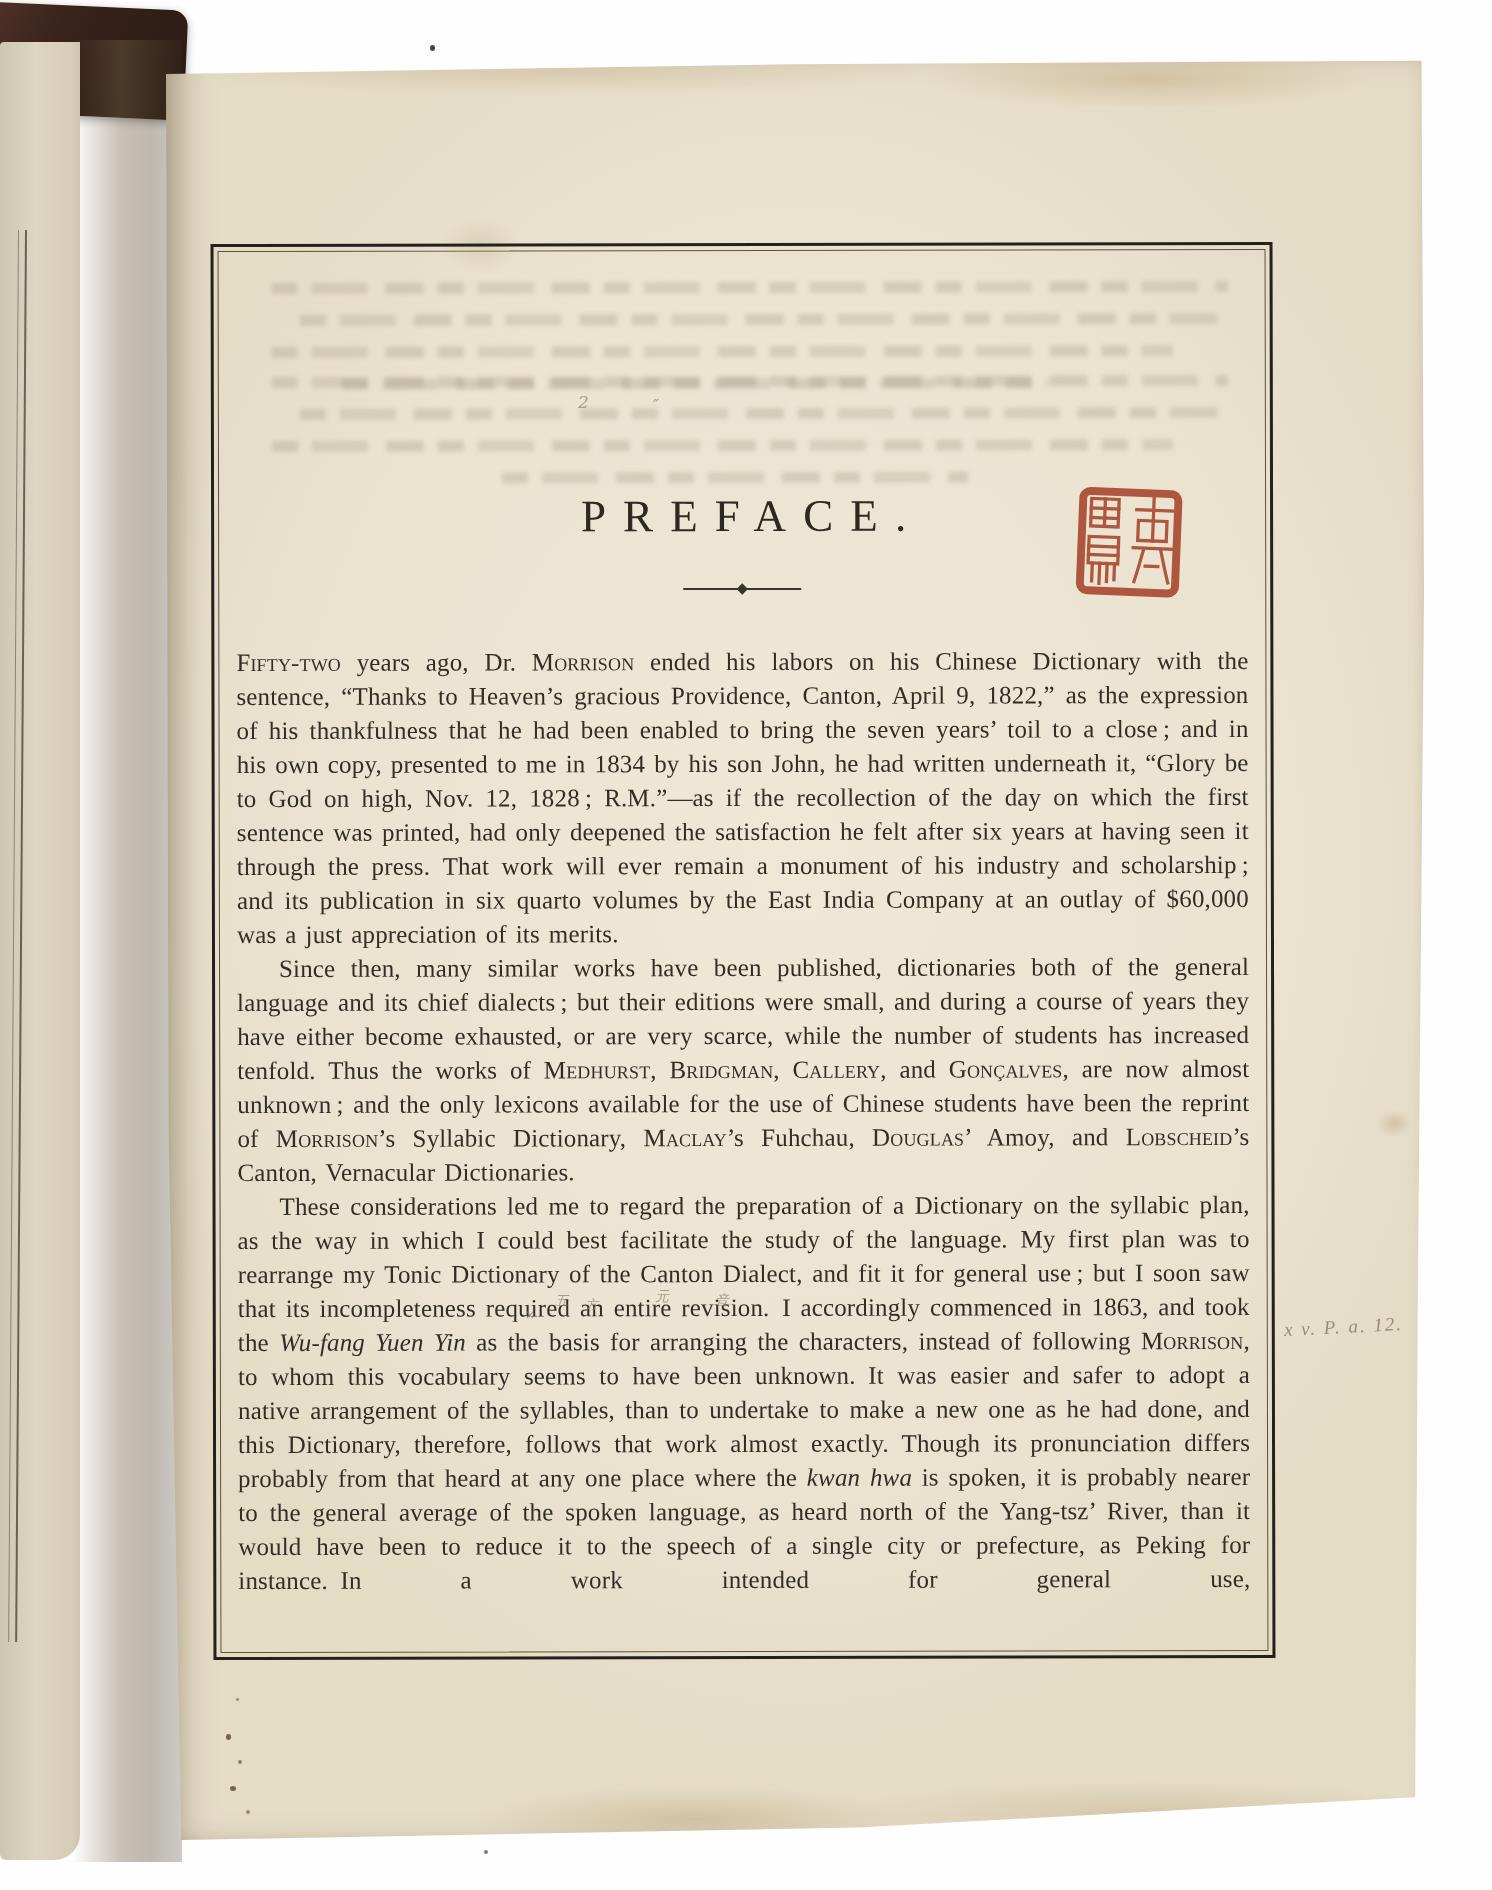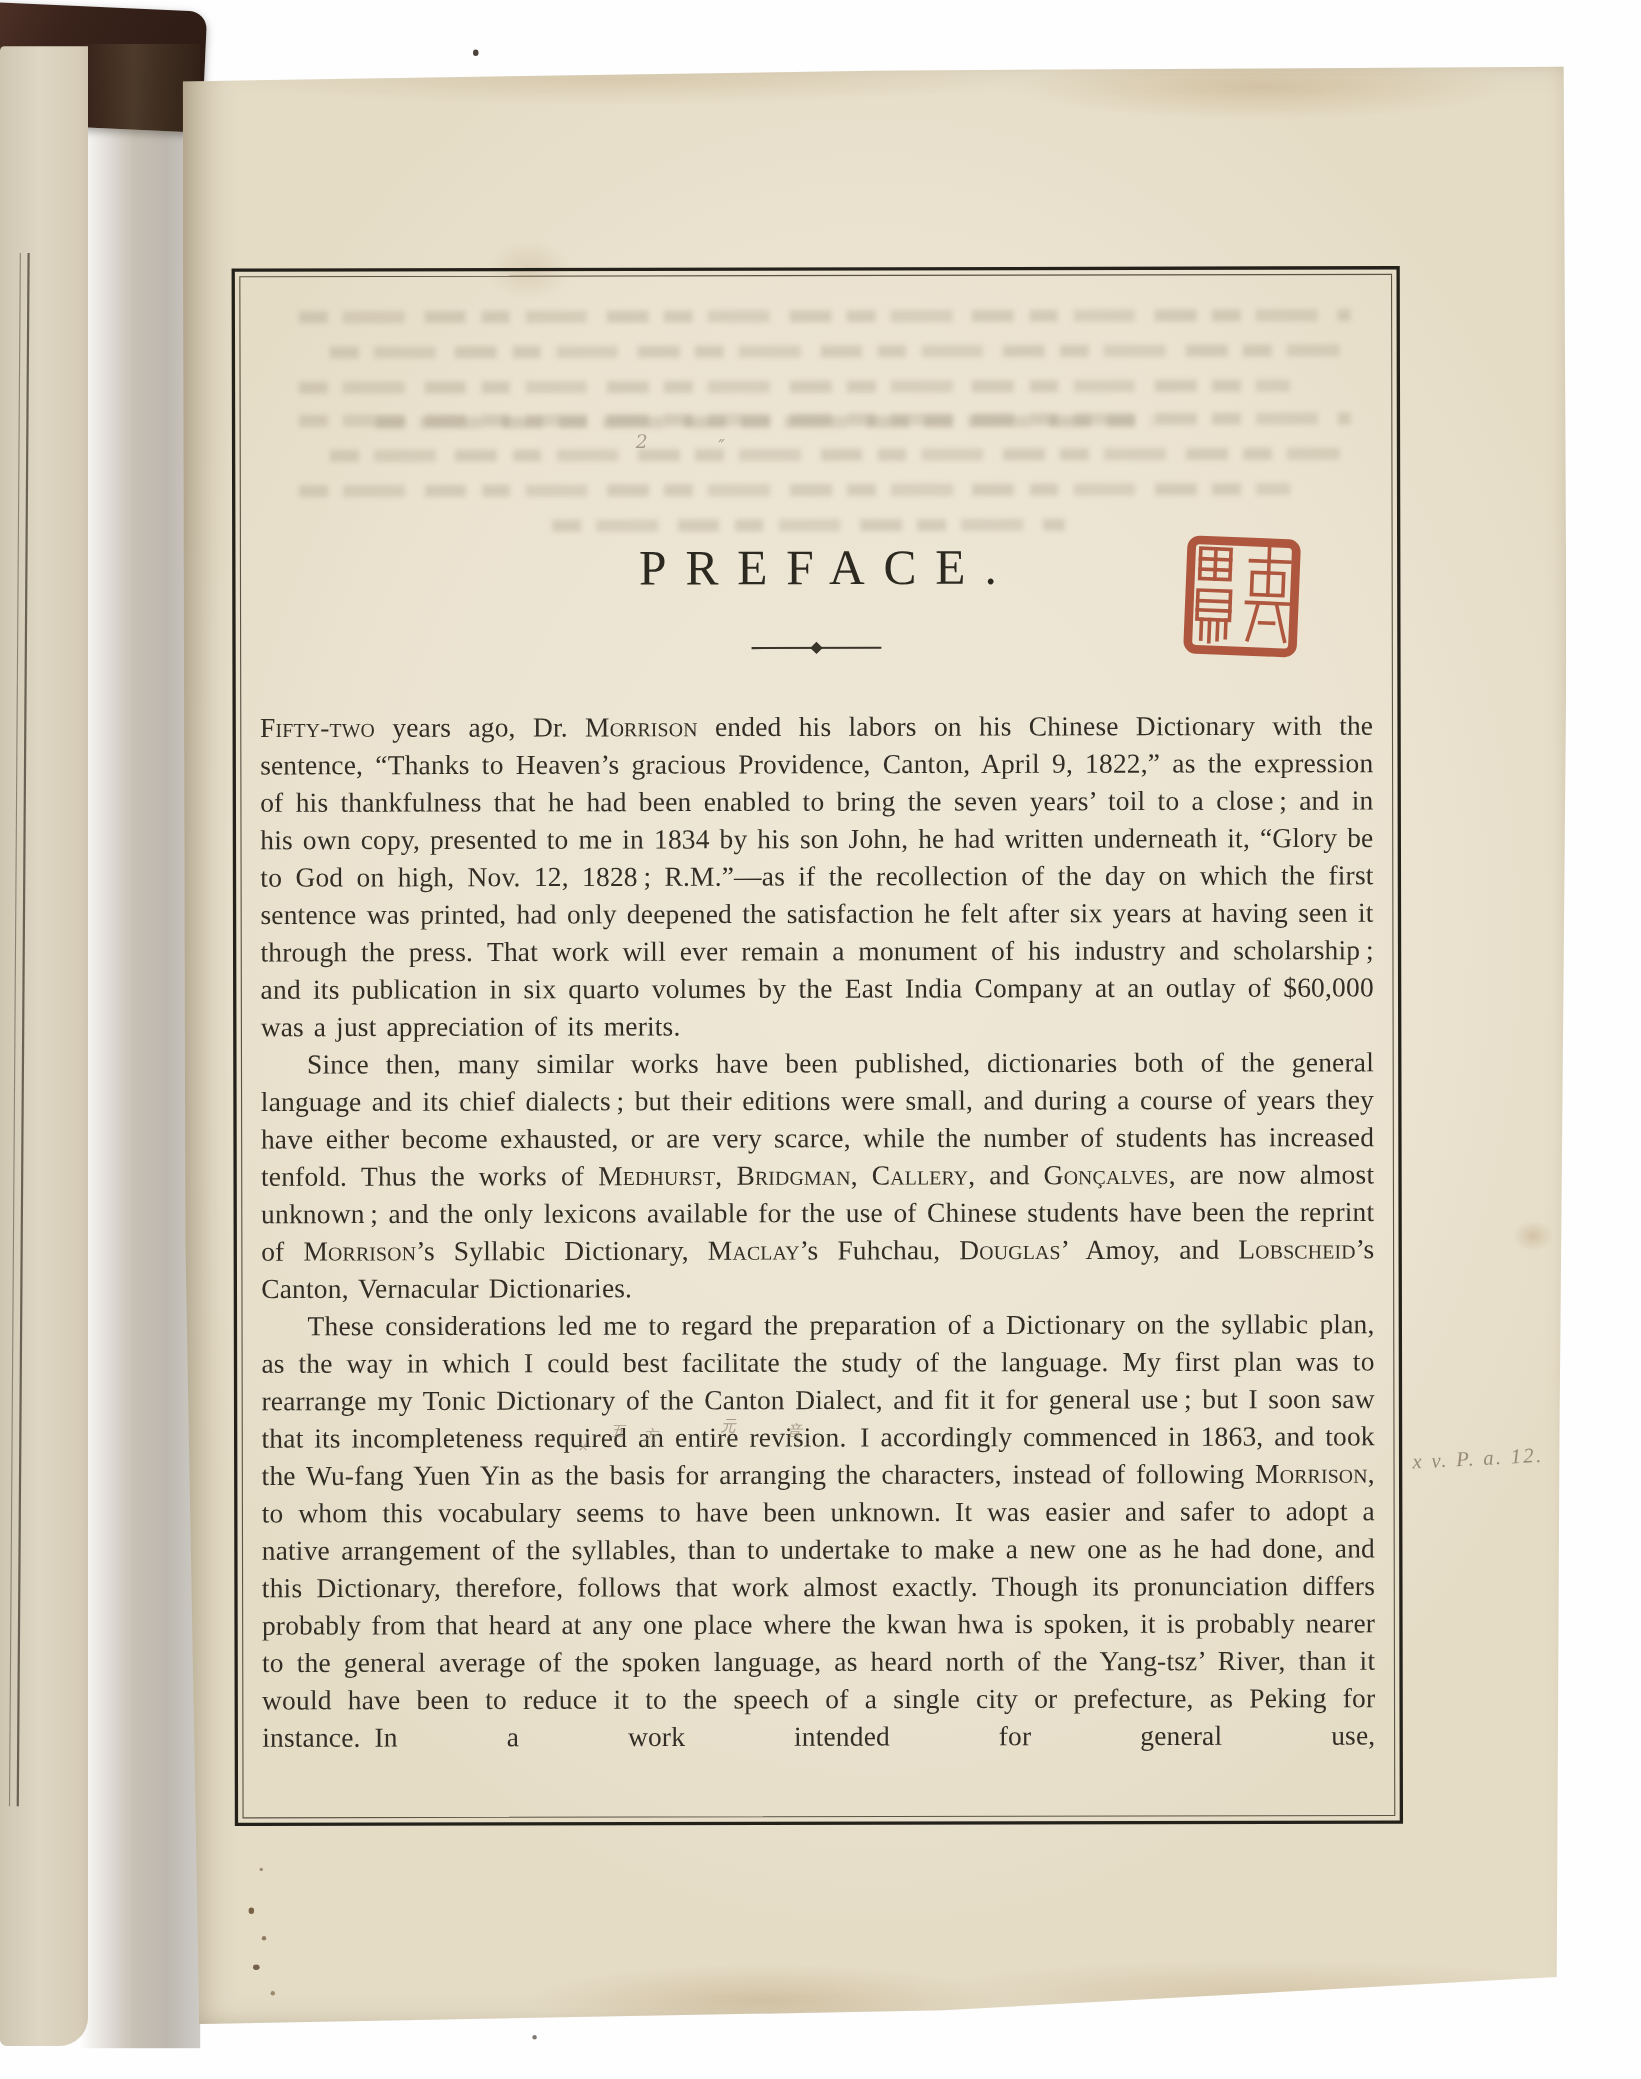--- a/index.html
+++ b/index.html
@@ -63,21 +63,21 @@
 
   .seal{position:absolute;left:862px;top:242px;width:106px;height:110px;transform:rotate(2.4deg);
     mix-blend-mode:multiply;opacity:.92;}
 
   .body-text{position:absolute;left:22px;top:399px;width:1012px;color:#322e26;
     font-size:25px;line-height:34px;text-align:justify;word-spacing:2.6px;letter-spacing:.15px;}
   .body-text p{margin:0;}
   .body-text p.ind{text-indent:42px;}
   .body-text p:last-child{text-align-last:justify;}
   .sc{font-variant:small-caps;}
-  .it{}
+  .it{font-style:italic;}
 
   
   .pmark{position:absolute;color:#8f8371;font-family:"DejaVu Serif",serif;font-style:italic;opacity:.75;}
   .margin-note{position:absolute;left:1118px;top:1258px;color:#978b77;font-style:italic;
     font-size:19px;letter-spacing:2px;transform:rotate(-3deg);white-space:nowrap;}
 
   
   .speck{position:absolute;border-radius:50%;}
   .sp-a{left:60px;top:1676px;width:5px;height:6px;background:#5d4326;opacity:.8;}
   .sp-b{left:72px;top:1702px;width:4px;height:4px;background:#6b5335;opacity:.7;}

